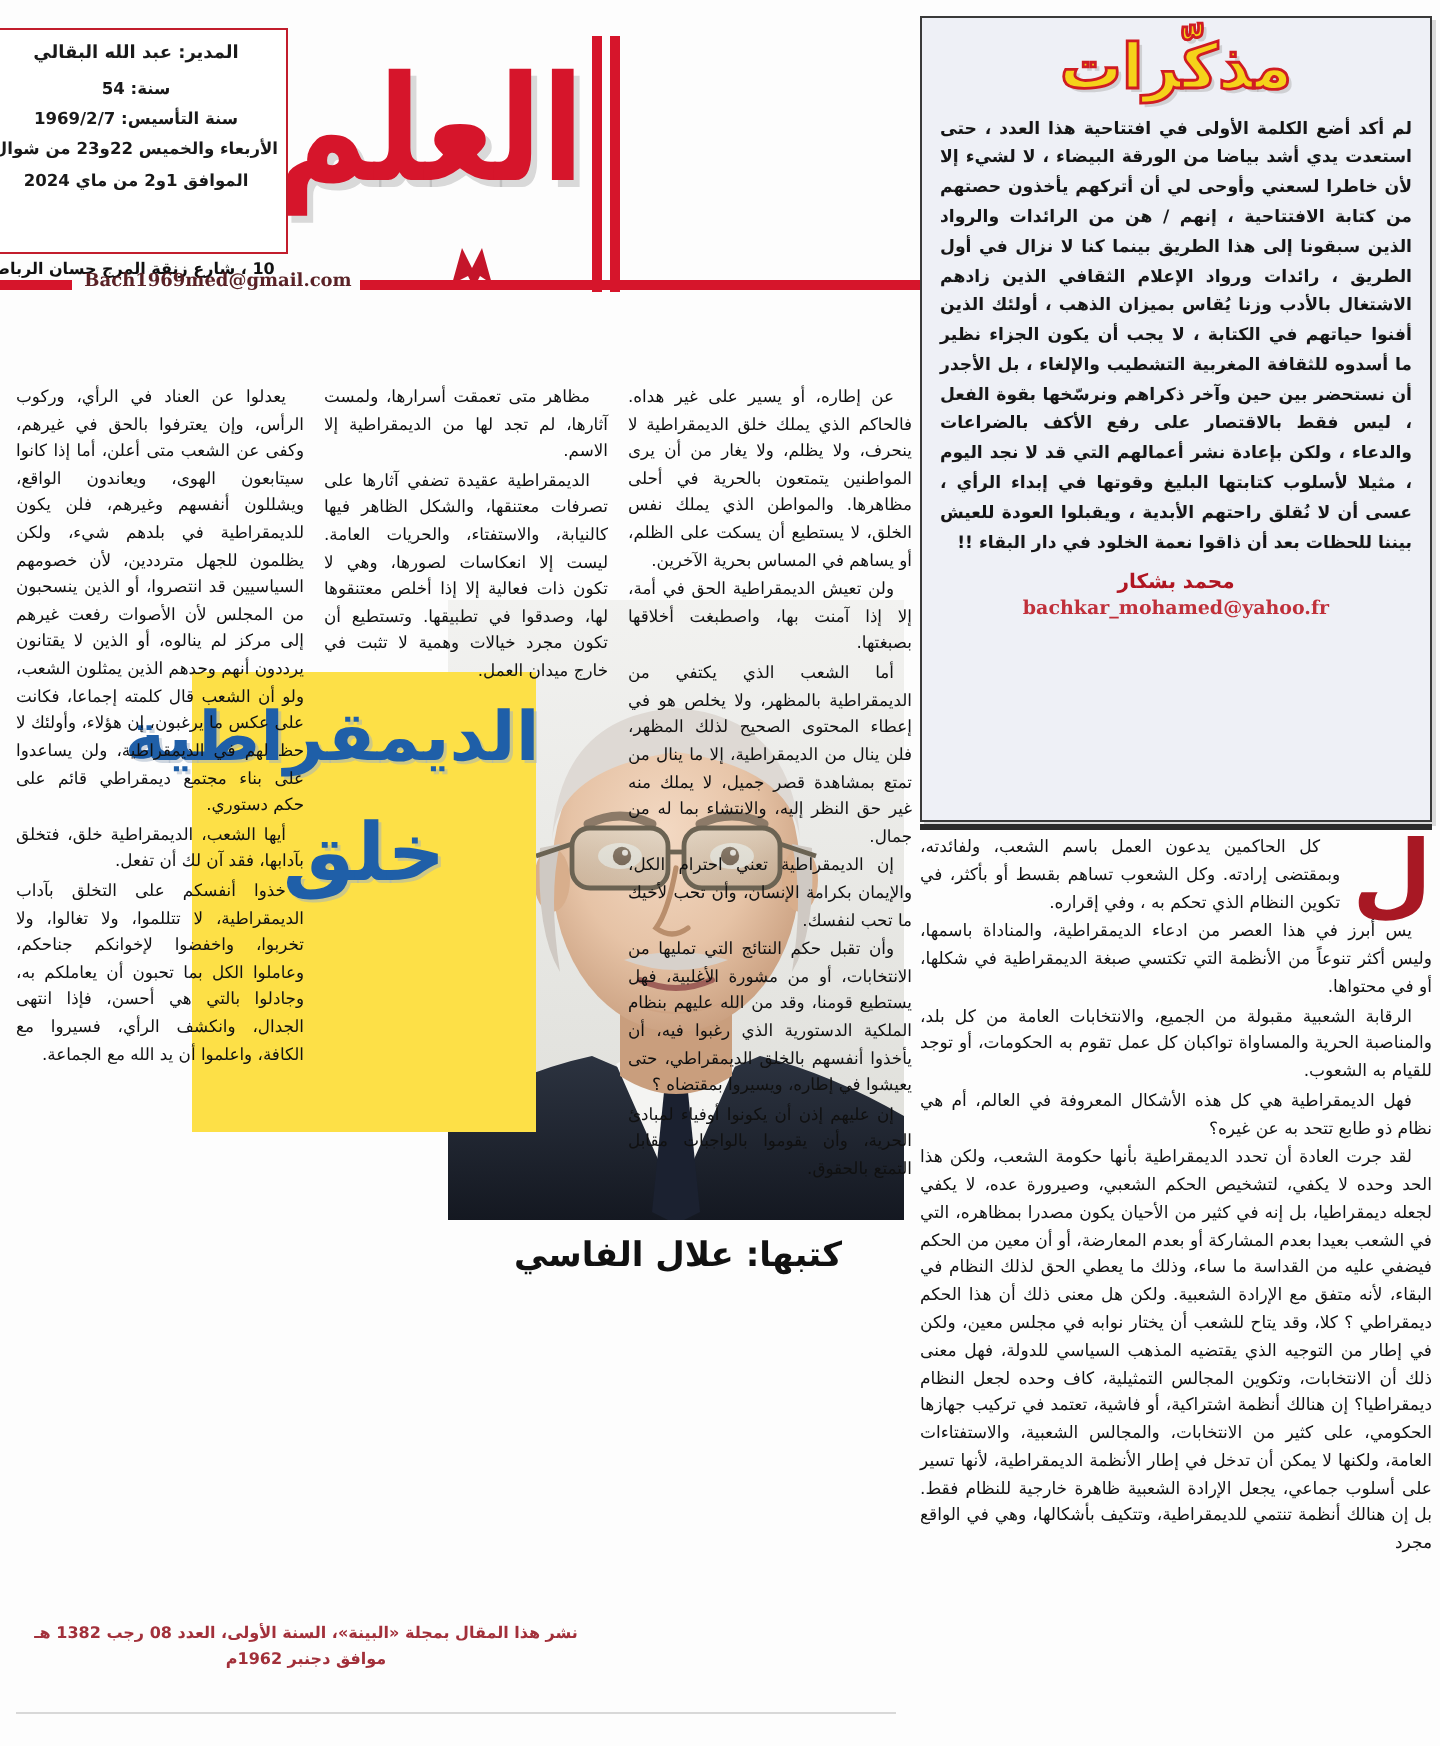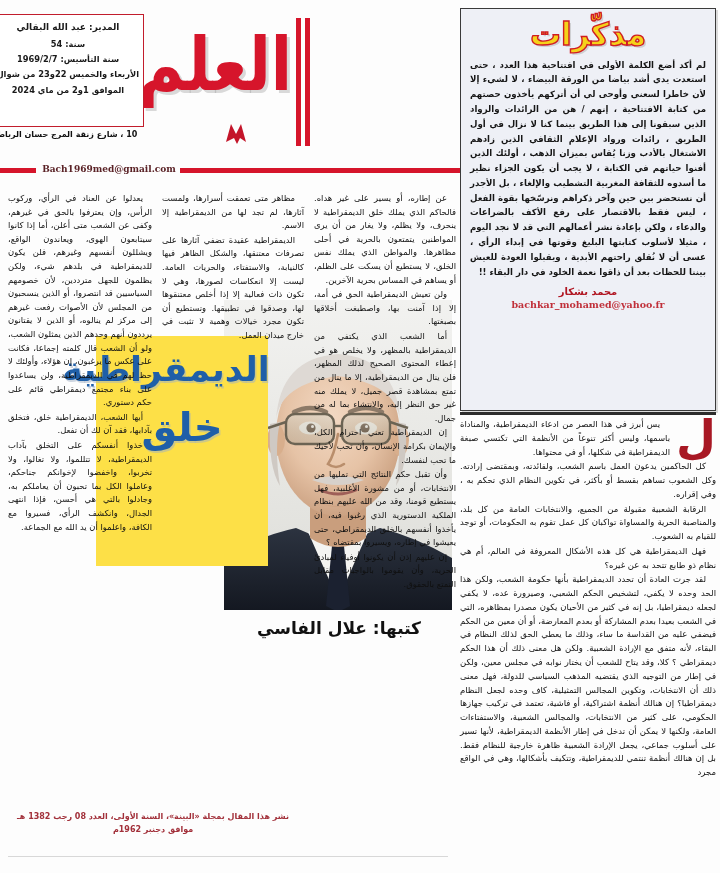--- a/index.html
+++ b/index.html
@@ -99,21 +99,21 @@
     font-size: 8px;
     font-weight: bold;
     color: #111;
     text-align: center;
     direction: rtl;
     white-space: nowrap;
   }
 
   #email-strip {
     position: absolute;
-    top: 164px;
+    top: 136px;
     left: 0;
     width: 460px;
     height: 13px;
   }
   .estrip-bar {
     position: absolute;
     top: 4px;
     height: 5px;
     background: #d6152b;
   }
@@ -393,22 +393,22 @@
     <div id="memoir-body">لم أكد أضع الكلمة الأولى في افتتاحية هذا العدد ، حتى استعدت يدي أشد بياضا من الورقة البيضاء ، لا لشيء إلا لأن خاطرا لسعني وأوحى لي أن أتركهم يأخذون حصتهم من كتابة الافتتاحية ، إنهم / هن من الرائدات والرواد الذين سبقونا إلى هذا الطريق بينما كنا لا نزال في أول الطريق ، رائدات ورواد الإعلام الثقافي الذين زادهم الاشتغال بالأدب وزنا يُقاس بميزان الذهب ، أولئك الذين أفنوا حياتهم في الكتابة ، لا يجب أن يكون الجزاء نظير ما أسدوه للثقافة المغربية التشطيب والإلغاء ، بل الأجدر أن نستحضر بين حين وآخر ذكراهم ونرسّخها بقوة الفعل ، ليس فقط بالاقتصار على رفع الأكف بالضراعات والدعاء ، ولكن بإعادة نشر أعمالهم التي قد لا نجد اليوم ، مثيلا لأسلوب كتابتها البليغ وقوتها في إبداء الرأي ، عسى أن لا نُقلق راحتهم الأبدية ، ويقبلوا العودة للعيش بيننا للحظات بعد أن ذاقوا نعمة الخلود في دار البقاء !!</div>
     <div id="memoir-author">محمد بشكار</div>
     <div id="memoir-email">bachkar_mohamed@yahoo.fr</div>
   </div>
 
   <div id="right-col">
     <div id="right-col-rule"></div>
     <div class="art-text">
       <span id="dropcap">ل</span>
       <div id="right-col-paras">
+          <p>كل الحاكمين يدعون العمل باسم الشعب، ولفائدته، وبمقتضى إرادته. وكل الشعوب تساهم بقسط أو بأكثر، في تكوين النظام الذي تحكم به ، وفي إقراره.</p>
           <p>يس أبرز في هذا العصر من ادعاء الديمقراطية، والمناداة باسمها، وليس أكثر تنوعاً من الأنظمة التي تكتسي صبغة الديمقراطية في شكلها، أو في محتواها.</p>
-          <p>كل الحاكمين يدعون العمل باسم الشعب، ولفائدته، وبمقتضى إرادته. وكل الشعوب تساهم بقسط أو بأكثر، في تكوين النظام الذي تحكم به ، وفي إقراره.</p>
           <p>الرقابة الشعبية مقبولة من الجميع، والانتخابات العامة من كل بلد، والمناصبة الحرية والمساواة تواكبان كل عمل تقوم به الحكومات، أو توجد للقيام به الشعوب.</p>
           <p>فهل الديمقراطية هي كل هذه الأشكال المعروفة في العالم، أم هي نظام ذو طابع تتحد به عن غيره؟</p>
           <p>لقد جرت العادة أن تحدد الديمقراطية بأنها حكومة الشعب، ولكن هذا الحد وحده لا يكفي، لتشخيص الحكم الشعبي، وصيرورة عده، لا يكفي لجعله ديمقراطيا، بل إنه في كثير من الأحيان يكون مصدرا بمظاهره، التي في الشعب بعيدا بعدم المشاركة أو بعدم المعارضة، أو أن معين من الحكم فيضفي عليه من القداسة ما ساء، وذلك ما يعطي الحق لذلك النظام في البقاء، لأنه متفق مع الإرادة الشعبية. ولكن هل معنى ذلك أن هذا الحكم ديمقراطي ؟ كلا، وقد يتاح للشعب أن يختار نوابه في مجلس معين، ولكن في إطار من التوجيه الذي يقتضيه المذهب السياسي للدولة، فهل معنى ذلك أن الانتخابات، وتكوين المجالس التمثيلية، كاف وحده لجعل النظام ديمقراطيا؟ إن هنالك أنظمة اشتراكية، أو فاشية، تعتمد في تركيب جهازها الحكومي، على كثير من الانتخابات، والمجالس الشعبية، والاستفتاءات العامة، ولكنها لا يمكن أن تدخل في إطار الأنظمة الديمقراطية، لأنها تسير على أسلوب جماعي، يجعل الإرادة الشعبية ظاهرة خارجية للنظام فقط. بل إن هنالك أنظمة تنتمي للديمقراطية، وتتكيف بأشكالها، وهي في الواقع مجرد</p>
         </div>
     </div>
   </div>
 
   <div id="feature">
 
     <div id="photo">

